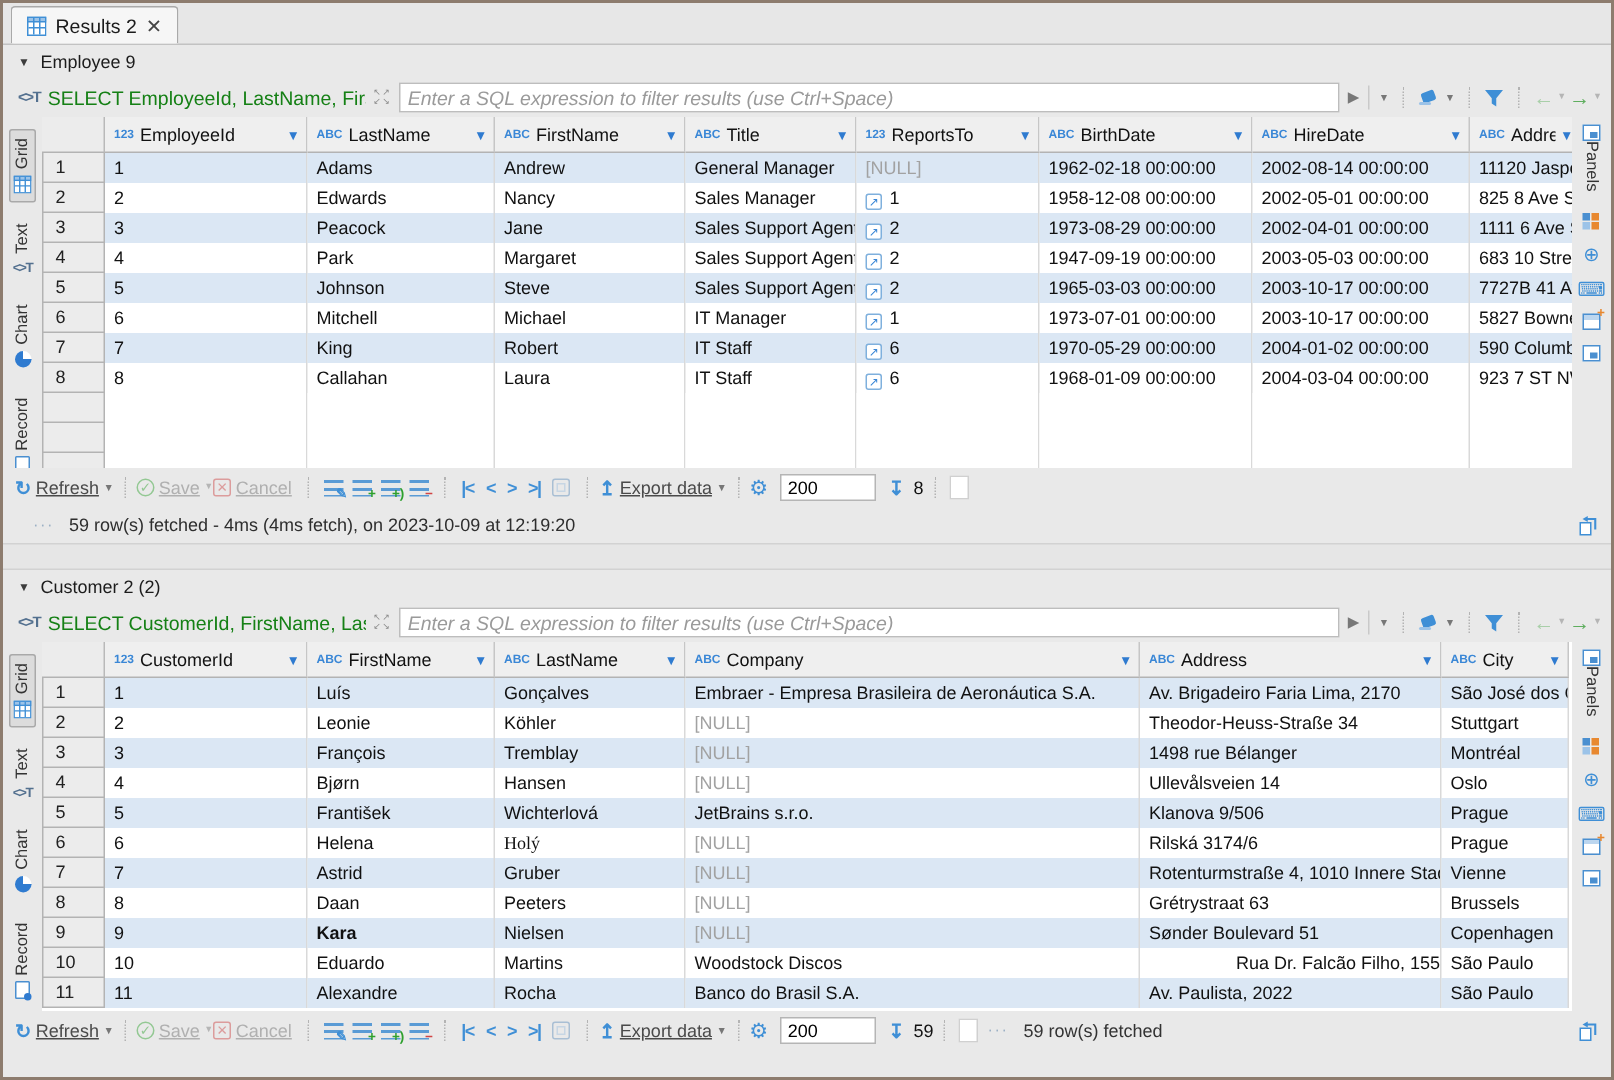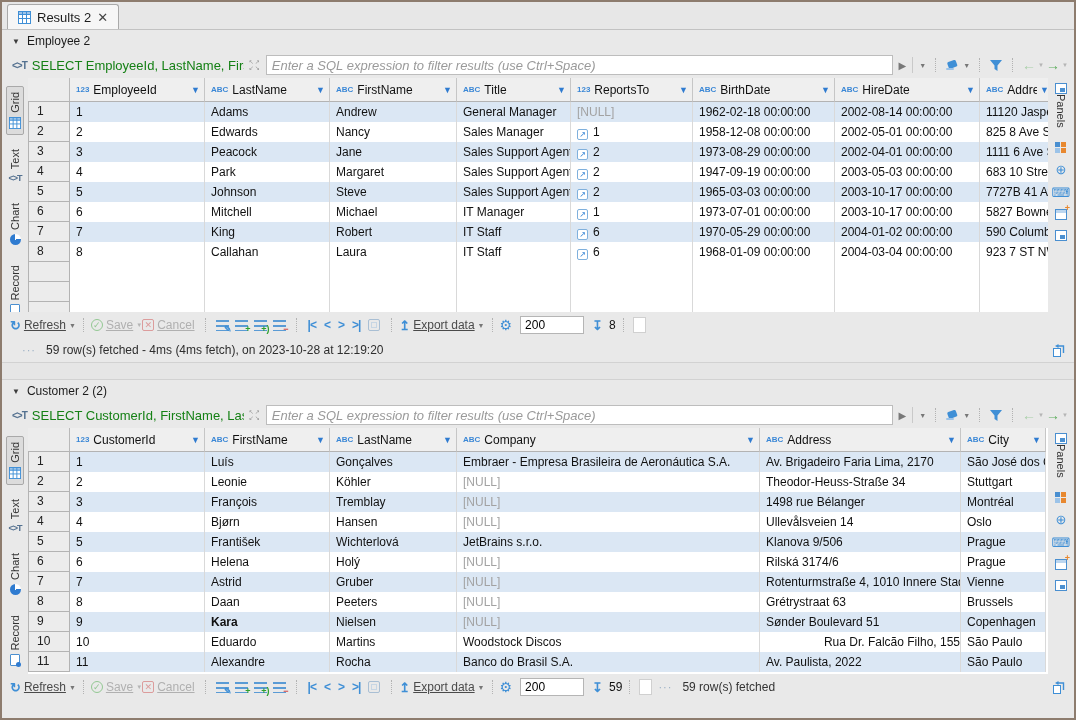--- a/index.html
+++ b/index.html
@@ -112,21 +112,21 @@
           <line x1="1" y1="7.5" x2="12" y2="7.5" stroke="#3f8fd6"></line>
         </svg>
       <span>Results 2</span>
       <span class="close">✕</span>
     </div>
   </div>
 
   <section>
     <div class="panel-header">
       <span class="tri">▼</span>
-      <span>Employee 2</span>
+      <span>Employee 9</span>
     </div>
 
     <div class="filter-bar">
       <span class="f-expr-ico">&lt;&gt;T</span>
       <span class="sql">SELECT EmployeeId, LastName, FirstNa</span>
       <span class="expand-ico">
           <span>↖</span>
           <span>↗</span>
           <span>↙</span>
           <span>↘</span>
@@ -400,21 +400,21 @@
       <span class="gear-ico">⚙</span>
       <input class="fetch-input" value="200" style="">
       <span class="fetch-ico">↧</span>
       <span class="count">8</span>
       <span class="dotsep"></span>
       <span class="mini-box"></span>
     </div>
 
     <div class="status-row">
       <span class="dots3">···</span>
-      <span>59 row(s) fetched - 4ms (4ms fetch), on 2023-10-28 at 12:19:20</span>
+      <span>59 row(s) fetched - 4ms (4ms fetch), on 2023-10-09 at 12:19:20</span>
       <svg class="flip-right" width="15" height="15" viewBox="0 0 15 15">
           <rect x="2.5" y="5.5" width="7" height="8" fill="#fff" stroke="#3f8fd6"></rect>
           <path d="M6 3 H12.5 V10" fill="none" stroke="#3f8fd6" stroke-width="1.4"></path>
           <path d="M4 3 L7.5 1 V5 Z" fill="#3f8fd6"></path>
         </svg>
     </div>
   </section>
 
   <div class="sash"></div>
 
@@ -557,21 +557,21 @@
             <div class="g-cell" style="width: 125px;">František</div>
             <div class="g-cell" style="width: 127px;">Wichterlová</div>
             <div class="g-cell" style="width: 303px;">JetBrains s.r.o.</div>
             <div class="g-cell" style="width: 201px;">Klanova 9/506</div>
             <div class="g-cell" style="width: 85px;">Prague</div>
           </div>
           <div class="g-row">
             <div class="g-num">6</div>
             <div class="g-cell" style="width: 135px;">6</div>
             <div class="g-cell" style="width: 125px;">Helena</div>
-            <div class="g-cell" style="width: 127px;">Holý</div>
+            <div class="g-cell" style="width: 127px; font-family: Liberation Serif, serif;">Holý</div>
             <div class="g-cell" style="width: 303px;"><span class="nullv">[NULL]</span></div>
             <div class="g-cell" style="width: 201px;">Rilská 3174/6</div>
             <div class="g-cell" style="width: 85px;">Prague</div>
           </div>
           <div class="g-row odd">
             <div class="g-num">7</div>
             <div class="g-cell" style="width: 135px;">7</div>
             <div class="g-cell" style="width: 125px;">Astrid</div>
             <div class="g-cell" style="width: 127px;">Gruber</div>
             <div class="g-cell" style="width: 303px;"><span class="nullv">[NULL]</span></div>

